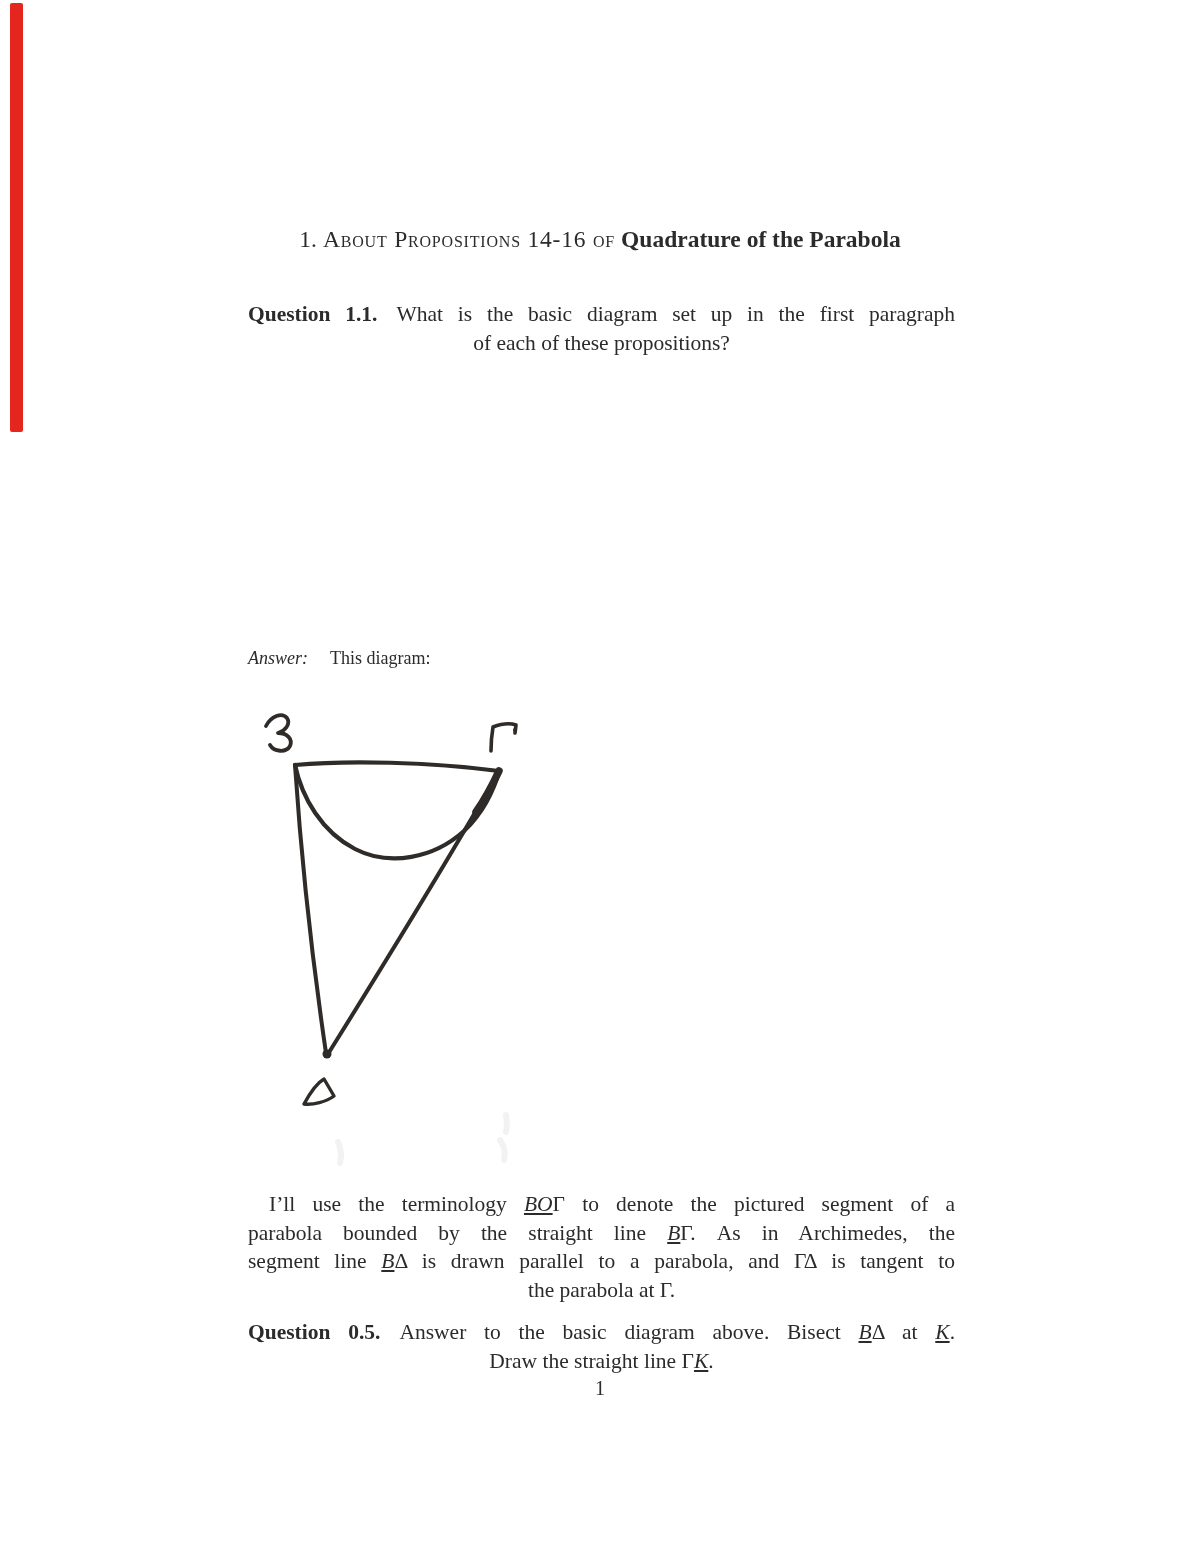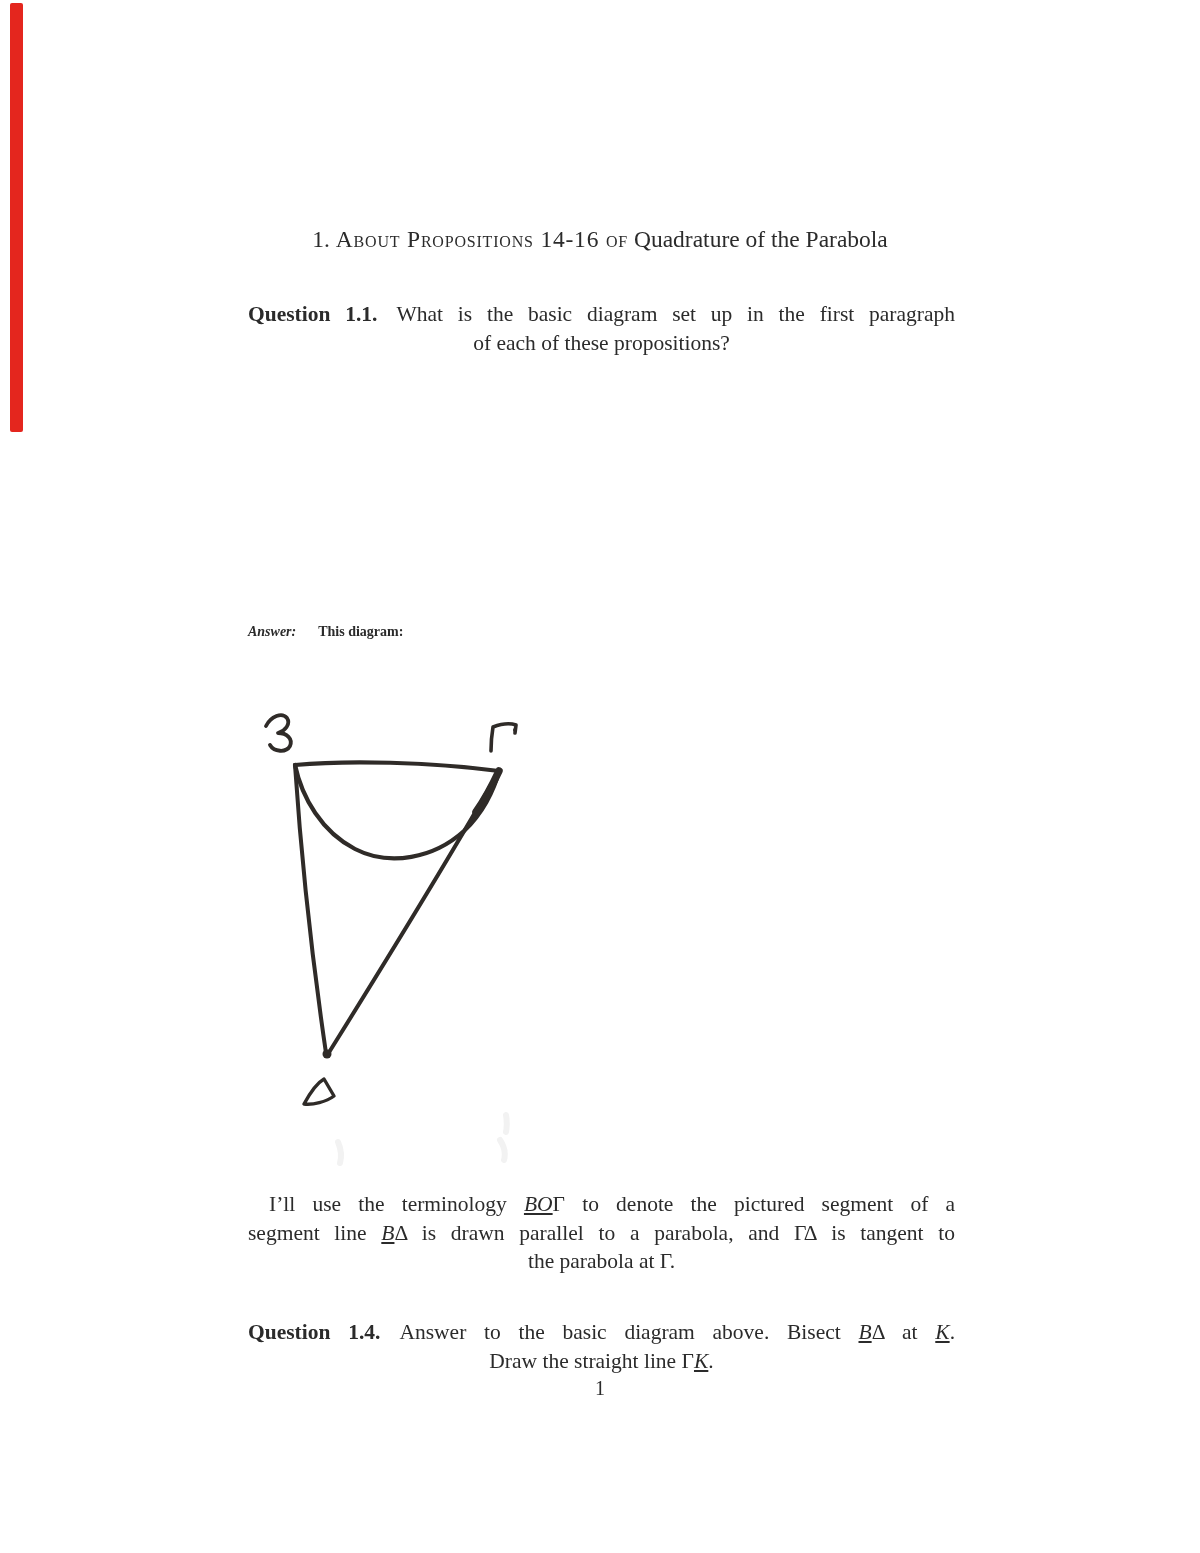--- a/index.html
+++ b/index.html
@@ -14,30 +14,30 @@
   
   .edge-bar{
     position:absolute;left:10px;top:3px;width:13px;height:429px;
     background:#e4261e;border-radius:2px;
   }
   .title{
     position:absolute;top:226px;left:0;width:100%;
     text-align:center;font-size:23.5px;white-space:nowrap;
   }
   .title .sc{font-variant:small-caps;letter-spacing:.8px;margin:12px 6px 0 6px;}
-  .title .work{font-weight:normal;}
+  .title .work{font-weight:bold;}
   .block{position:absolute;left:248px;width:707px;font-size:21.5px;}
   .q11{top:300px;line-height:29px;}
   .q12{top:1318px;line-height:29px;}
   .para{top:1190px;line-height:28.5px;}
   .jline{text-align:justify;text-align-last:justify;}
   .nline{text-align:center;}
   .indent{text-indent:21px;}
   .qlabel{font-weight:bold;margin-right:19px;}
-  .answer{position:absolute;top:624px;left:248px;font-size:14px;font-weight:bold;}
+  .answer{position:absolute;top:648px;left:248px;font-size:18px;}
   .answer .alab{font-style:italic;margin-right:22px;}
   .mi{font-style:italic;text-decoration:underline;}
   .mu{font-style:normal;}
   .diagram{position:absolute;top:690px;left:238px;width:330px;height:480px;}
   .pagenum{
     position:absolute;top:1377px;left:0;width:100%;
     text-align:center;font-size:20px;
   }
 </style>
 </head>
@@ -96,30 +96,33 @@
         <path d="M268,425 C269,431 269,437 268,442"></path>
       </g>
     </g>
   </svg>
 
   <div class="block para">
     <div class="jline indent">
       <span>I’ll use the terminology </span><span class="mi">BO</span><span class="mu">Γ</span><span> to denote the pictured segment of a</span>
     </div>
     <div class="jline">
+      <span>parabola bounded by the straight line </span><span class="mi">B</span><span class="mu">Γ</span><span>. As in Archimedes, the</span>
+    </div>
+    <div class="jline">
       <span>segment line </span><span class="mi">B</span><span class="mu">Δ</span><span> is drawn parallel to a parabola, and </span><span class="mu">ΓΔ</span><span> is tangent to</span>
     </div>
     <div class="nline">
       <span>the parabola at </span><span class="mu">Γ</span><span>.</span>
     </div>
   </div>
 
   <div class="block q12">
     <div class="jline">
-      <span class="qlabel">Question 1.4.</span><span>Answer to the basic diagram above. Bisect </span><span class="mi">B</span><span class="mu">Δ</span><span> at </span><span class="mi">K</span><span>.</span>
+      <span class="qlabel">Question 0.5.</span><span>Answer to the basic diagram above. Bisect </span><span class="mi">B</span><span class="mu">Δ</span><span> at </span><span class="mi">K</span><span>.</span>
     </div>
     <div class="nline">
       <span>Draw the straight line </span><span class="mu">Γ</span><span class="mi">K</span><span>.</span>
     </div>
   </div>
 
   <div class="pagenum">1</div>
 
 </div>
 

